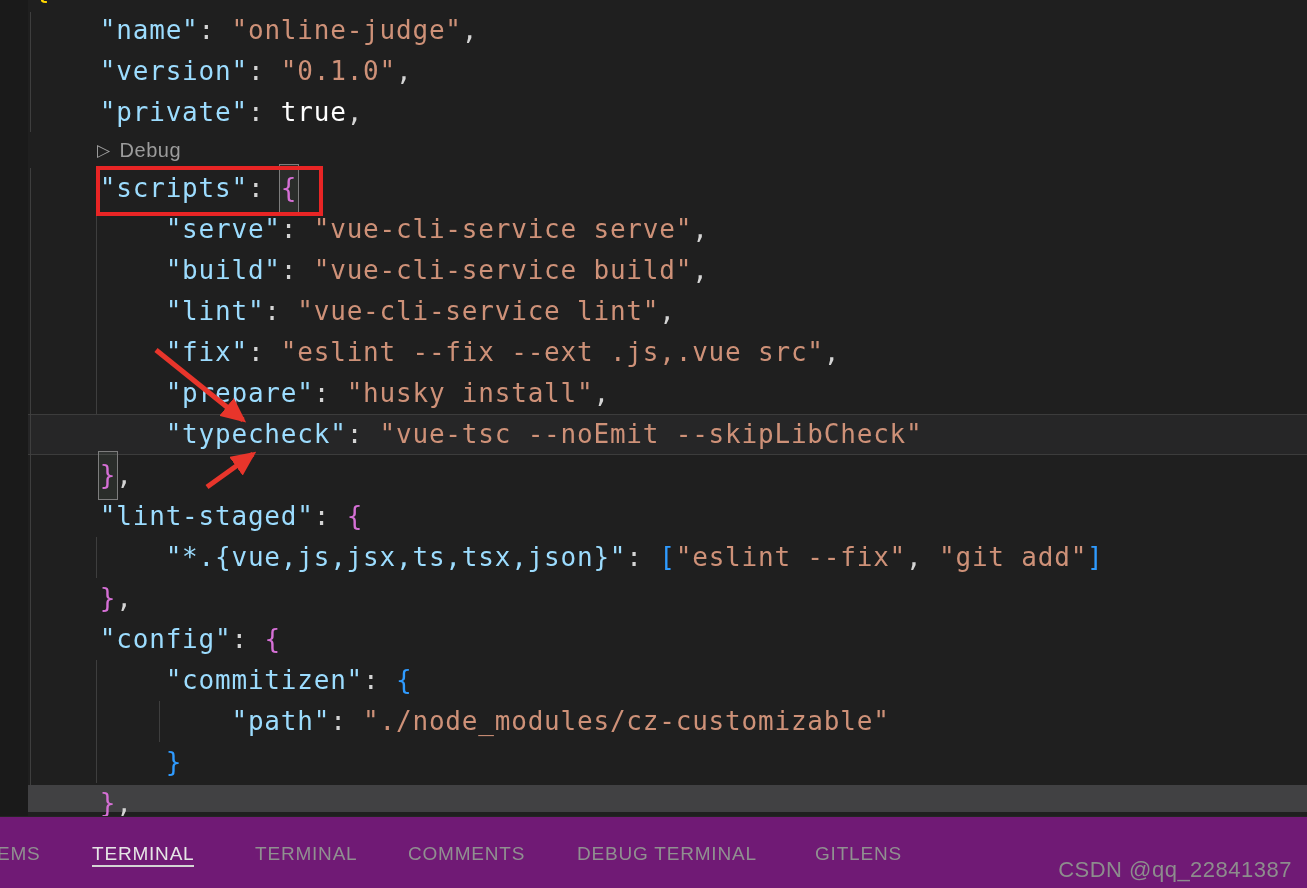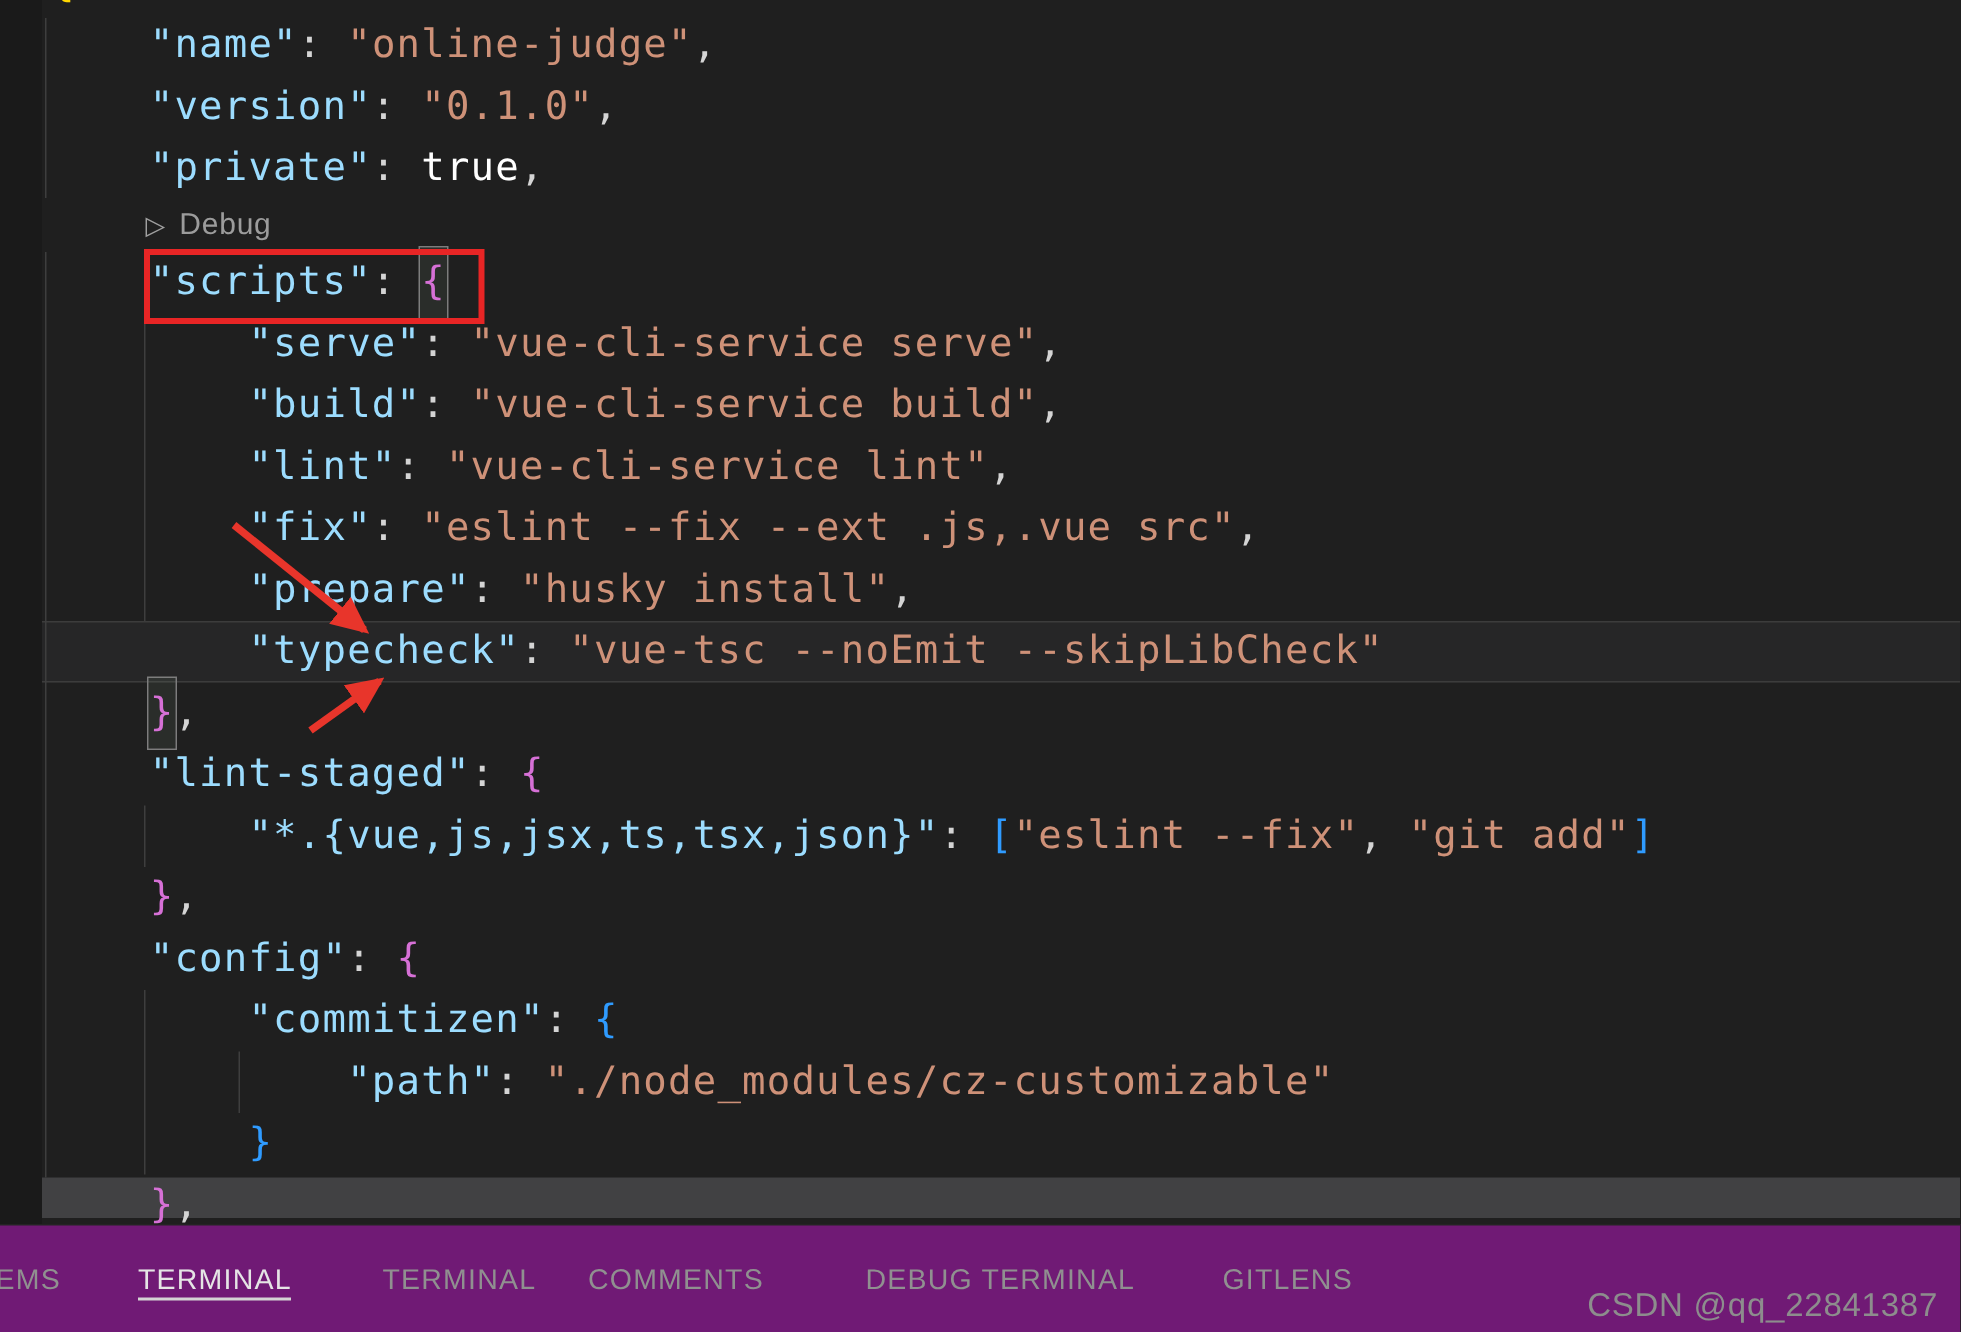--- a/index.html
+++ b/index.html
@@ -49,21 +49,21 @@
 
   
   #panel{position:absolute;left:0;top:816px;width:1307px;height:72px;
          background:#701a75;border-top:1px solid #242424;box-sizing:border-box;}
   .tab{position:absolute;top:26px;font-size:19px;letter-spacing:0.8px;
        color:#909090;cursor:pointer;white-space:nowrap;}
   .tab.active{color:#e5e5e5;border-bottom:2px solid #d4d4d4;}
   .t-problems{left:-3px}
   .t-terminal{left:92px}
   .t-gitlens{left:255px}
-  .t-comments{left:392px}
+  .t-comments{left:408px}
   .t-debug{left:577px}
   .t-output{left:815px}
   #watermark{position:absolute;right:15px;top:40px;font-size:22px;
              letter-spacing:0.5px;color:#8d8d8d;}
 </style>
 </head>
 <body>
 
 <div id="editor">
   <div id="gutter"></div>

